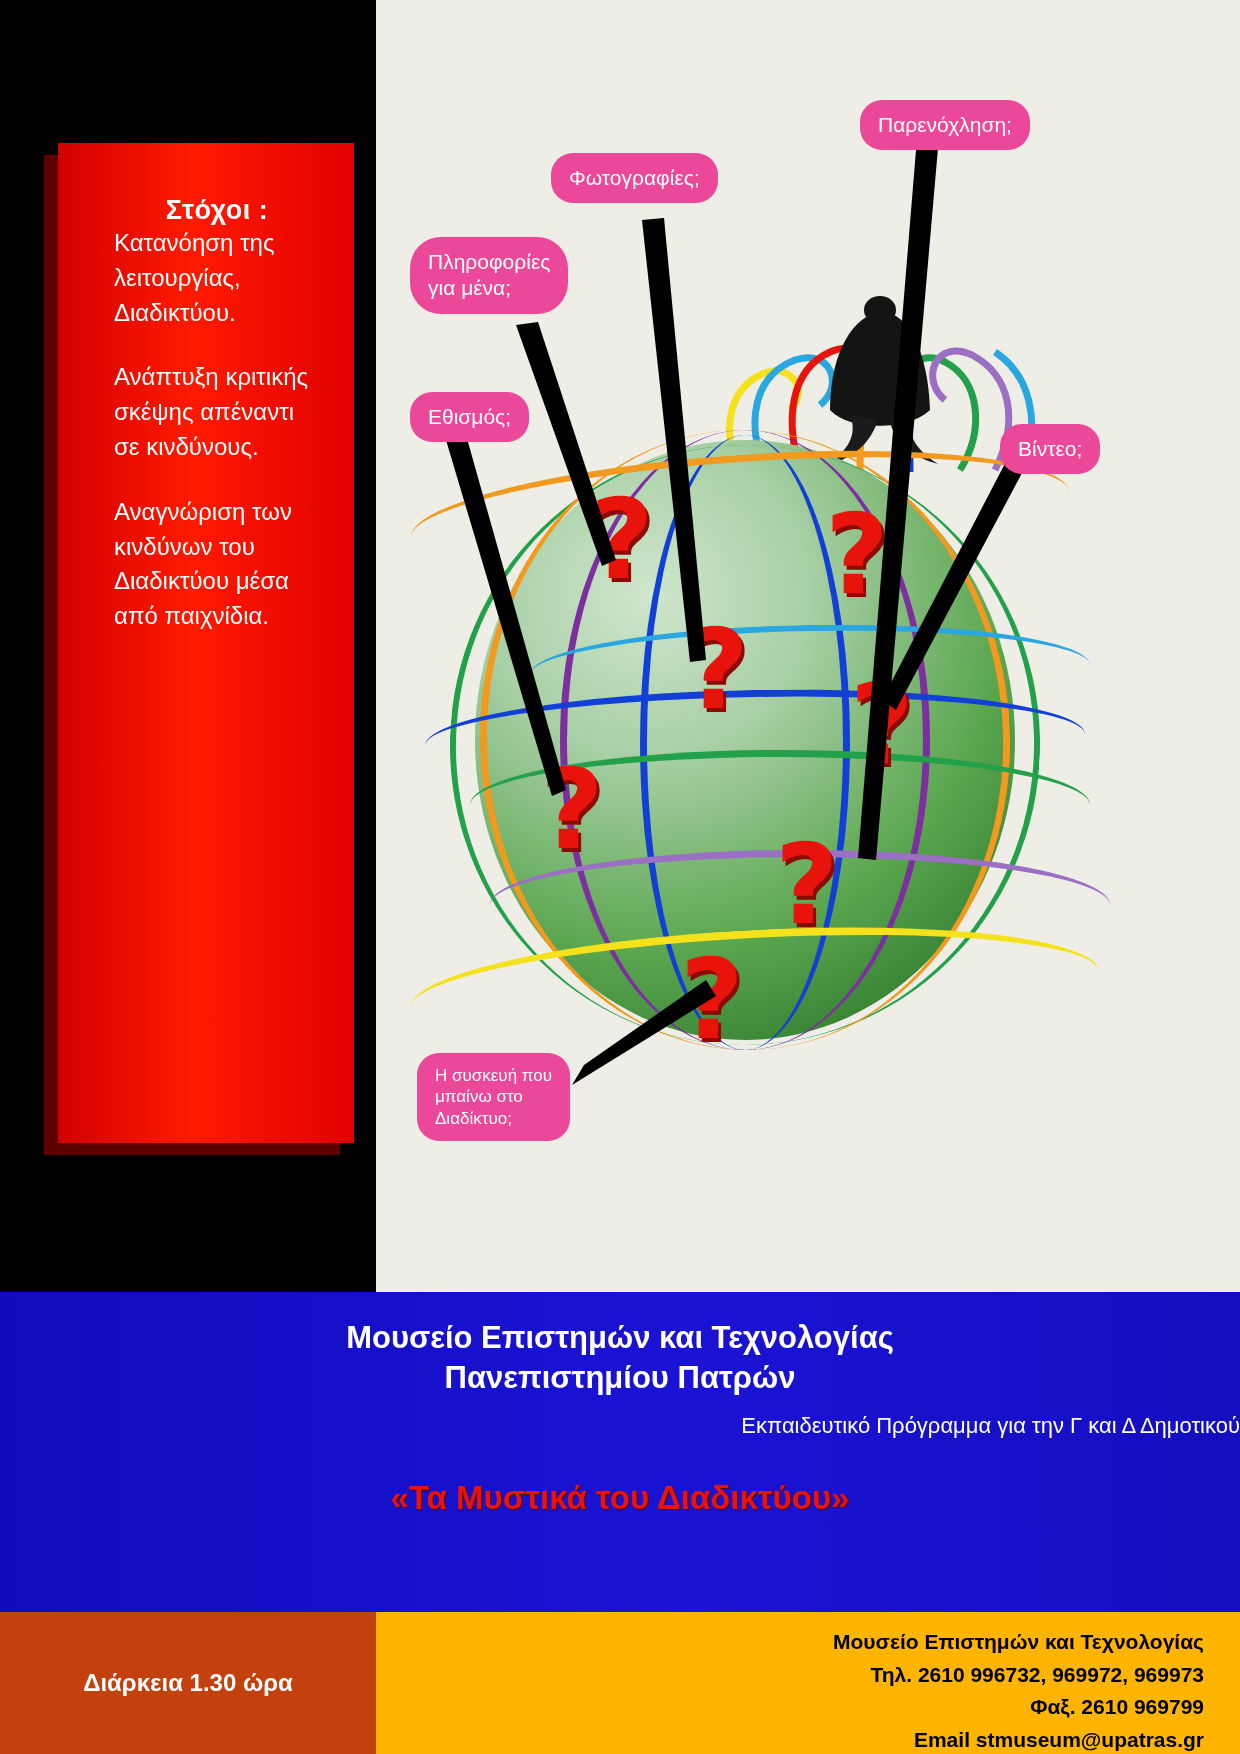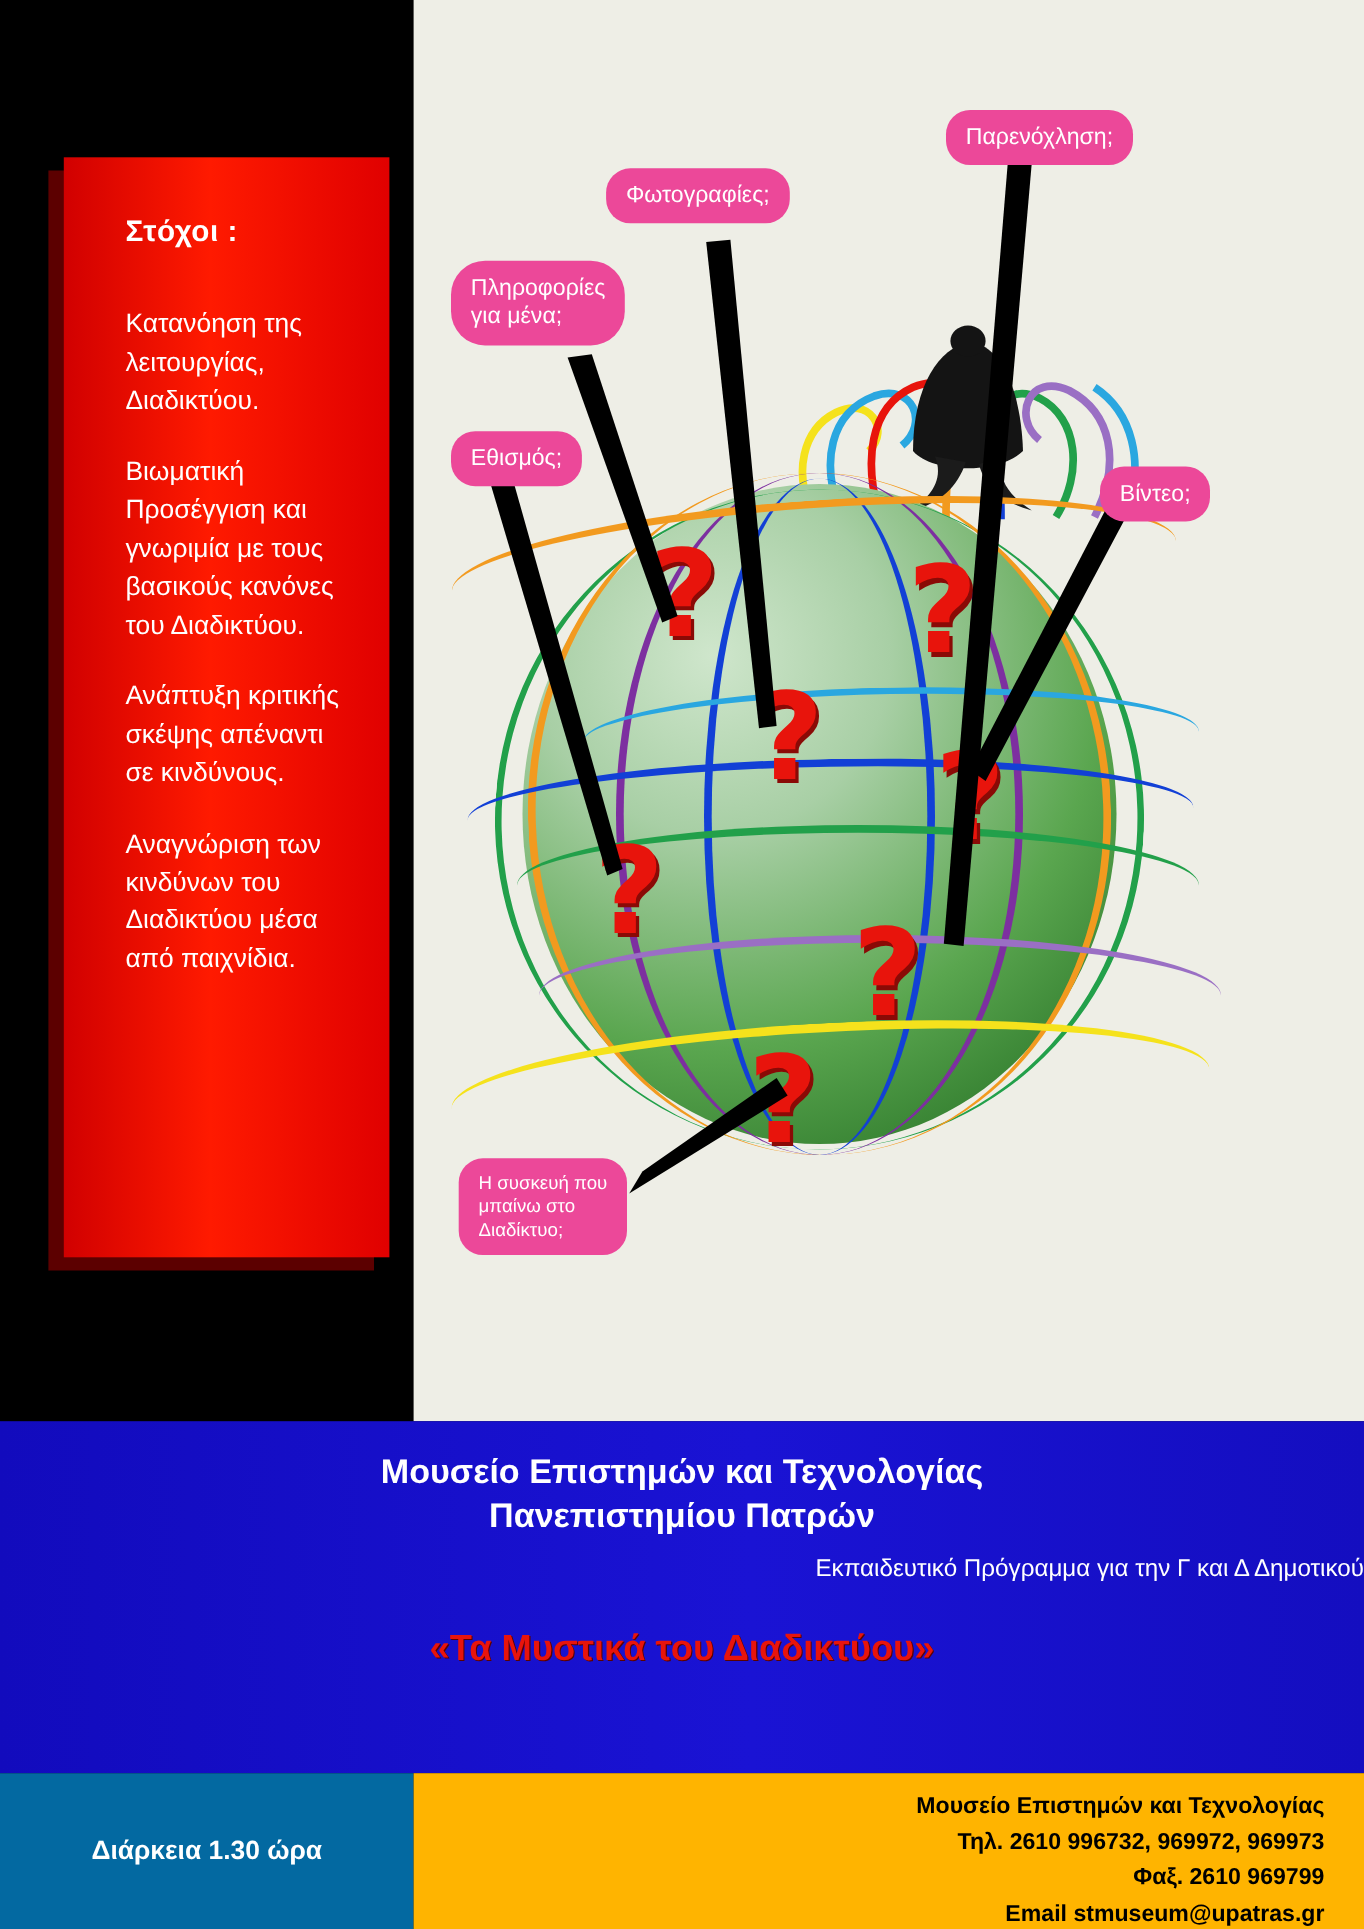--- a/index.html
+++ b/index.html
@@ -36,21 +36,21 @@
     width: 296px; height: 1000px;
     background: #e30000;
     background: linear-gradient(to right, #d10000 0%, #ff1a00 45%, #e00000 100%);
     padding: 52px 34px 20px 56px;
     color: #fff;
   }
   .red-box h1 {
     font-size: 27px;
     font-weight: bold;
     letter-spacing: .5px;
-    margin-bottom: 52px;
+    text-align: center;
   }
   .red-box p {
     font-size: 24px;
     line-height: 1.45;
     margin-bottom: 30px;
   }
 
   
   .globe-wrap {
     position: absolute;
@@ -140,21 +140,21 @@
     font-size: 33px; font-weight: bold;
     color: #e8140c;
     text-shadow: 1px 1px 0 #5a0200;
   }
 
   
   .footer-left {
     position: absolute;
     left: 0; top: 1612px;
     width: 376px; height: 142px;
-    background: #0369a1;
+    background: #c2410c;
     color: #fff;
     display: flex; align-items: center; justify-content: center;
   }
   .footer-left span { font-size: 24px; font-weight: bold; }
   .footer-right {
     position: absolute;
     left: 376px; top: 1612px;
     width: 864px; height: 142px;
     background: #ffb400;
     color: #000;
@@ -167,21 +167,20 @@
 <body>
 
 <div id="poster">
 
   <div class="content-panel"></div>
 
   <div class="red-shadow"></div>
   <div class="red-box">
     <h1>Στόχοι :</h1>
     <p>Κατανόηση της λειτουργίας, Διαδικτύου.</p>
-    <p>Βιωματική Προσέγγιση και γνωριμία με τους βασικούς κανόνες του Διαδικτύου.</p>
     <p>Ανάπτυξη κριτικής σκέψης απέναντι σε κινδύνους.</p>
     <p>Αναγνώριση των  κινδύνων του Διαδικτύου μέσα από παιχνίδια.</p>
   </div>
 
   <div class="globe-wrap">
 
     <svg class="hair" viewBox="0 0 330 200">
       <g fill="none" stroke-width="7">
         <path d="M30 190 C10 150 20 110 50 95 C80 80 100 110 80 130" stroke="#f5e21c"></path>
         <path d="M55 190 C35 140 45 95 85 80 C120 68 135 105 110 125" stroke="#2aa7e0"></path>

